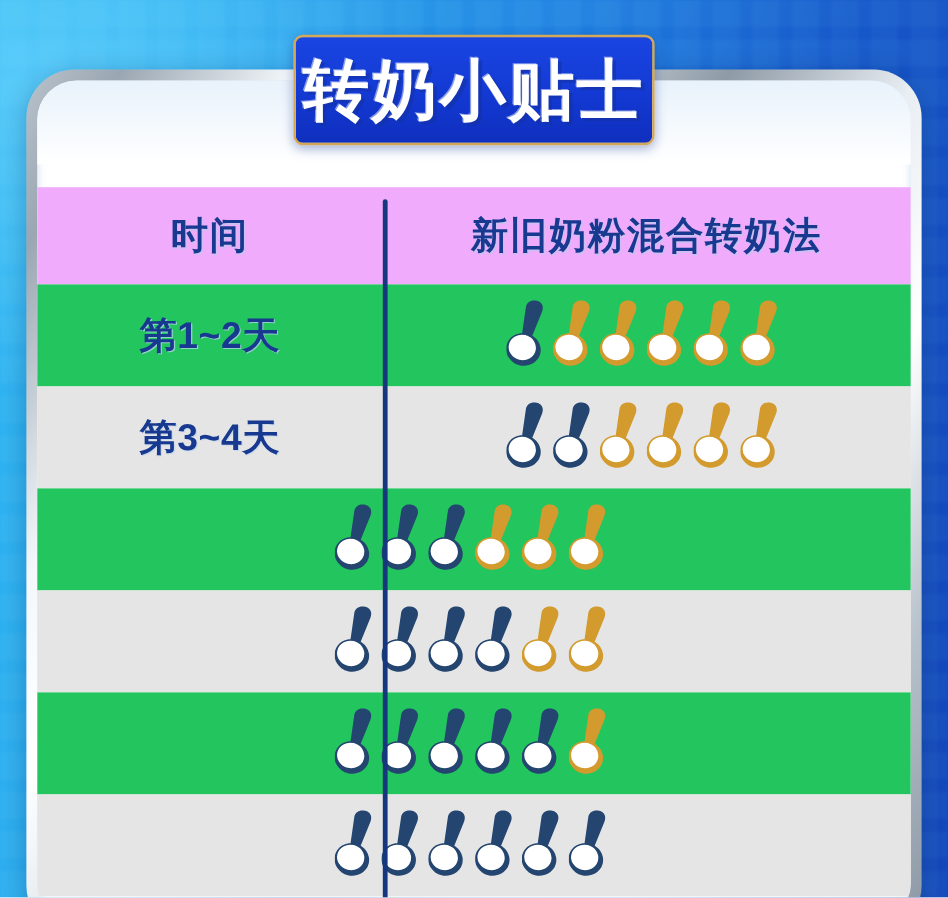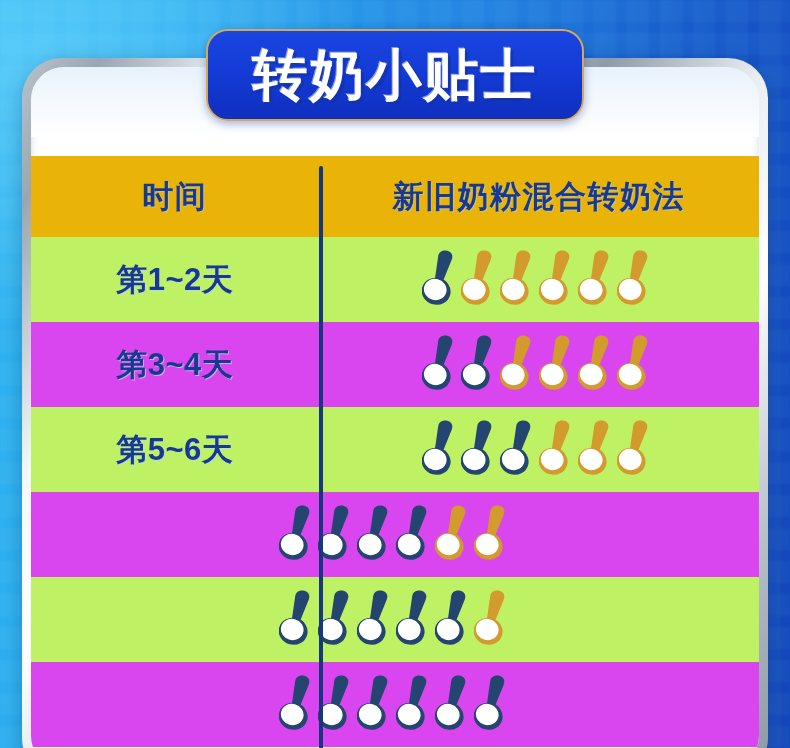--- a/index.html
+++ b/index.html
@@ -85,23 +85,23 @@
     background: linear-gradient(to bottom, #e8f2fb 0%, #ffffff 100%);
     pointer-events: none;
   }
 
   
   .title-banner {
     position: absolute;
     left: 50%;
     transform: translateX(-50%);
     top: 29px;
-    width: 378px;
+    width: 301px;
     height: 92px;
-    border-radius: 22px;
+    border-radius: 8px;
     background: linear-gradient(180deg, #1a45e2 0%, #1339d2 55%, #0f2fbe 100%);
     border: 2px solid #d4a857;
     box-sizing: border-box;
     display: flex;
     align-items: center;
     justify-content: center;
     box-shadow: 0 3px 9px rgba(10, 40, 140, .35);
     z-index: 6;
   }
   .title-banner .title-text {
@@ -120,21 +120,21 @@
     left: 0;
     right: 0;
     top: 89px;
     bottom: 0;
   }
   .header-row {
     position: relative;
     height: 81px;
     display: flex;
     align-items: center;
-    background: #eab308;
+    background: #f0abfc;
   }
   .col-time {
     width: 39.5%;
     display: flex;
     align-items: center;
     justify-content: center;
     box-sizing: border-box;
   }
   .col-method {
     flex: 1;
@@ -162,22 +162,22 @@
     border-radius: 2px;
     z-index: 4;
   }
 
   .data-row {
     position: relative;
     height: 85px;
     display: flex;
     align-items: center;
   }
-  .data-row.odd  { background: #bef264; }
-  .data-row.even { background: #d946ef; }
+  .data-row.odd  { background: #22c55e; }
+  .data-row.even { background: #e5e5e5; }
 
   .row-label {
     color: #17398f;
     font-weight: bold;
     font-size: 31px;
     letter-spacing: .5px;
     white-space: nowrap;
     text-shadow: 1px 1px 0 rgba(190,212,238,.75);
   }
 
@@ -340,23 +340,20 @@
                         <path d="M18.5 3 C23 3 25.5 6 25 10.5 L21.5 35 L13.5 35 L11 10.5 C10.5 6 14 3 18.5 3 Z" fill="#d39a2e"></path>
                         <ellipse cx="17.5" cy="45" rx="14.5" ry="13.5" fill="#d39a2e"></ellipse>
                         <ellipse cx="16.2" cy="43.6" rx="11.4" ry="10.6" fill="#ffffff"></ellipse>
                       </g>
                     </svg>
                   </span>
                 </div>
               </div>
             </div>
             <div class="data-row odd">
-              <div class="col-time">
-                <span class="row-label">第5~6天</span>
-              </div>
               <div class="col-method">
                 <div class="spoon-strip">
                   <span class="spoon">
                     <svg viewBox="0 0 38 62" xmlns="http://www.w3.org/2000/svg" aria-hidden="true">
                       <g transform="rotate(14 19 31)">
                         <path d="M18.5 3 C23 3 25.5 6 25 10.5 L21.5 35 L13.5 35 L11 10.5 C10.5 6 14 3 18.5 3 Z" fill="#23456f"></path>
                         <ellipse cx="17.5" cy="45" rx="14.5" ry="13.5" fill="#23456f"></ellipse>
                         <ellipse cx="16.2" cy="43.6" rx="11.4" ry="10.6" fill="#ffffff"></ellipse>
                       </g>
                     </svg>

